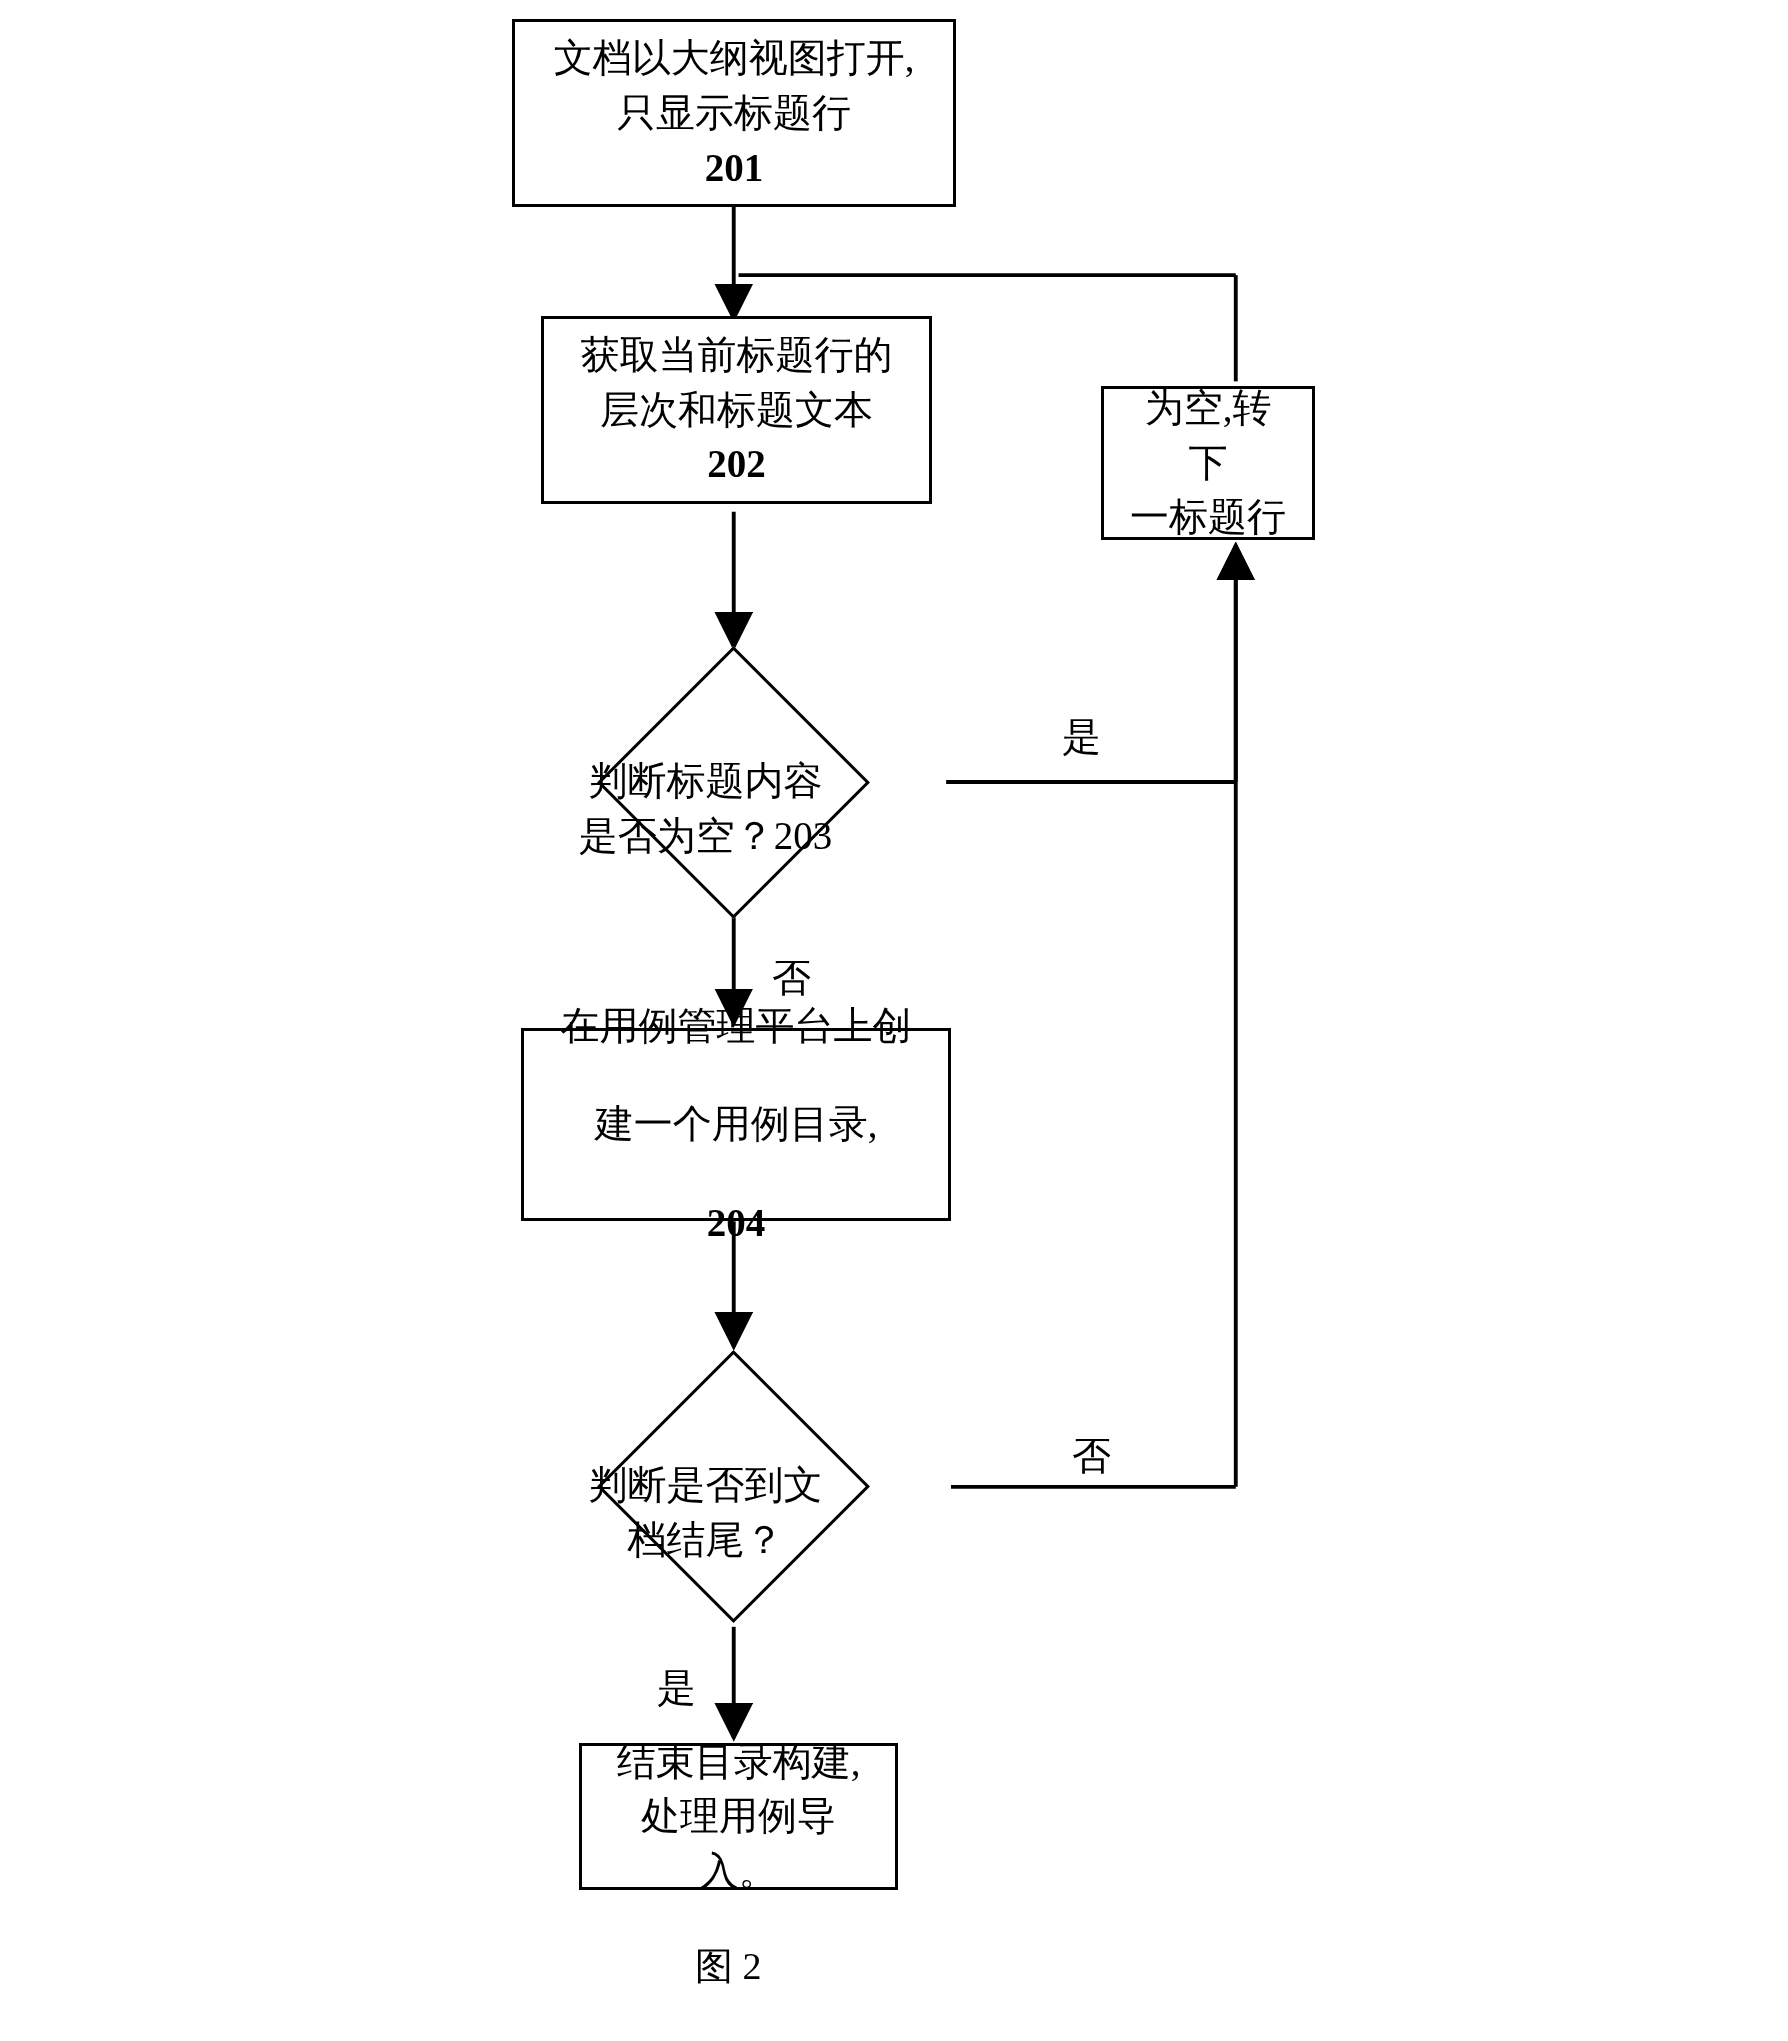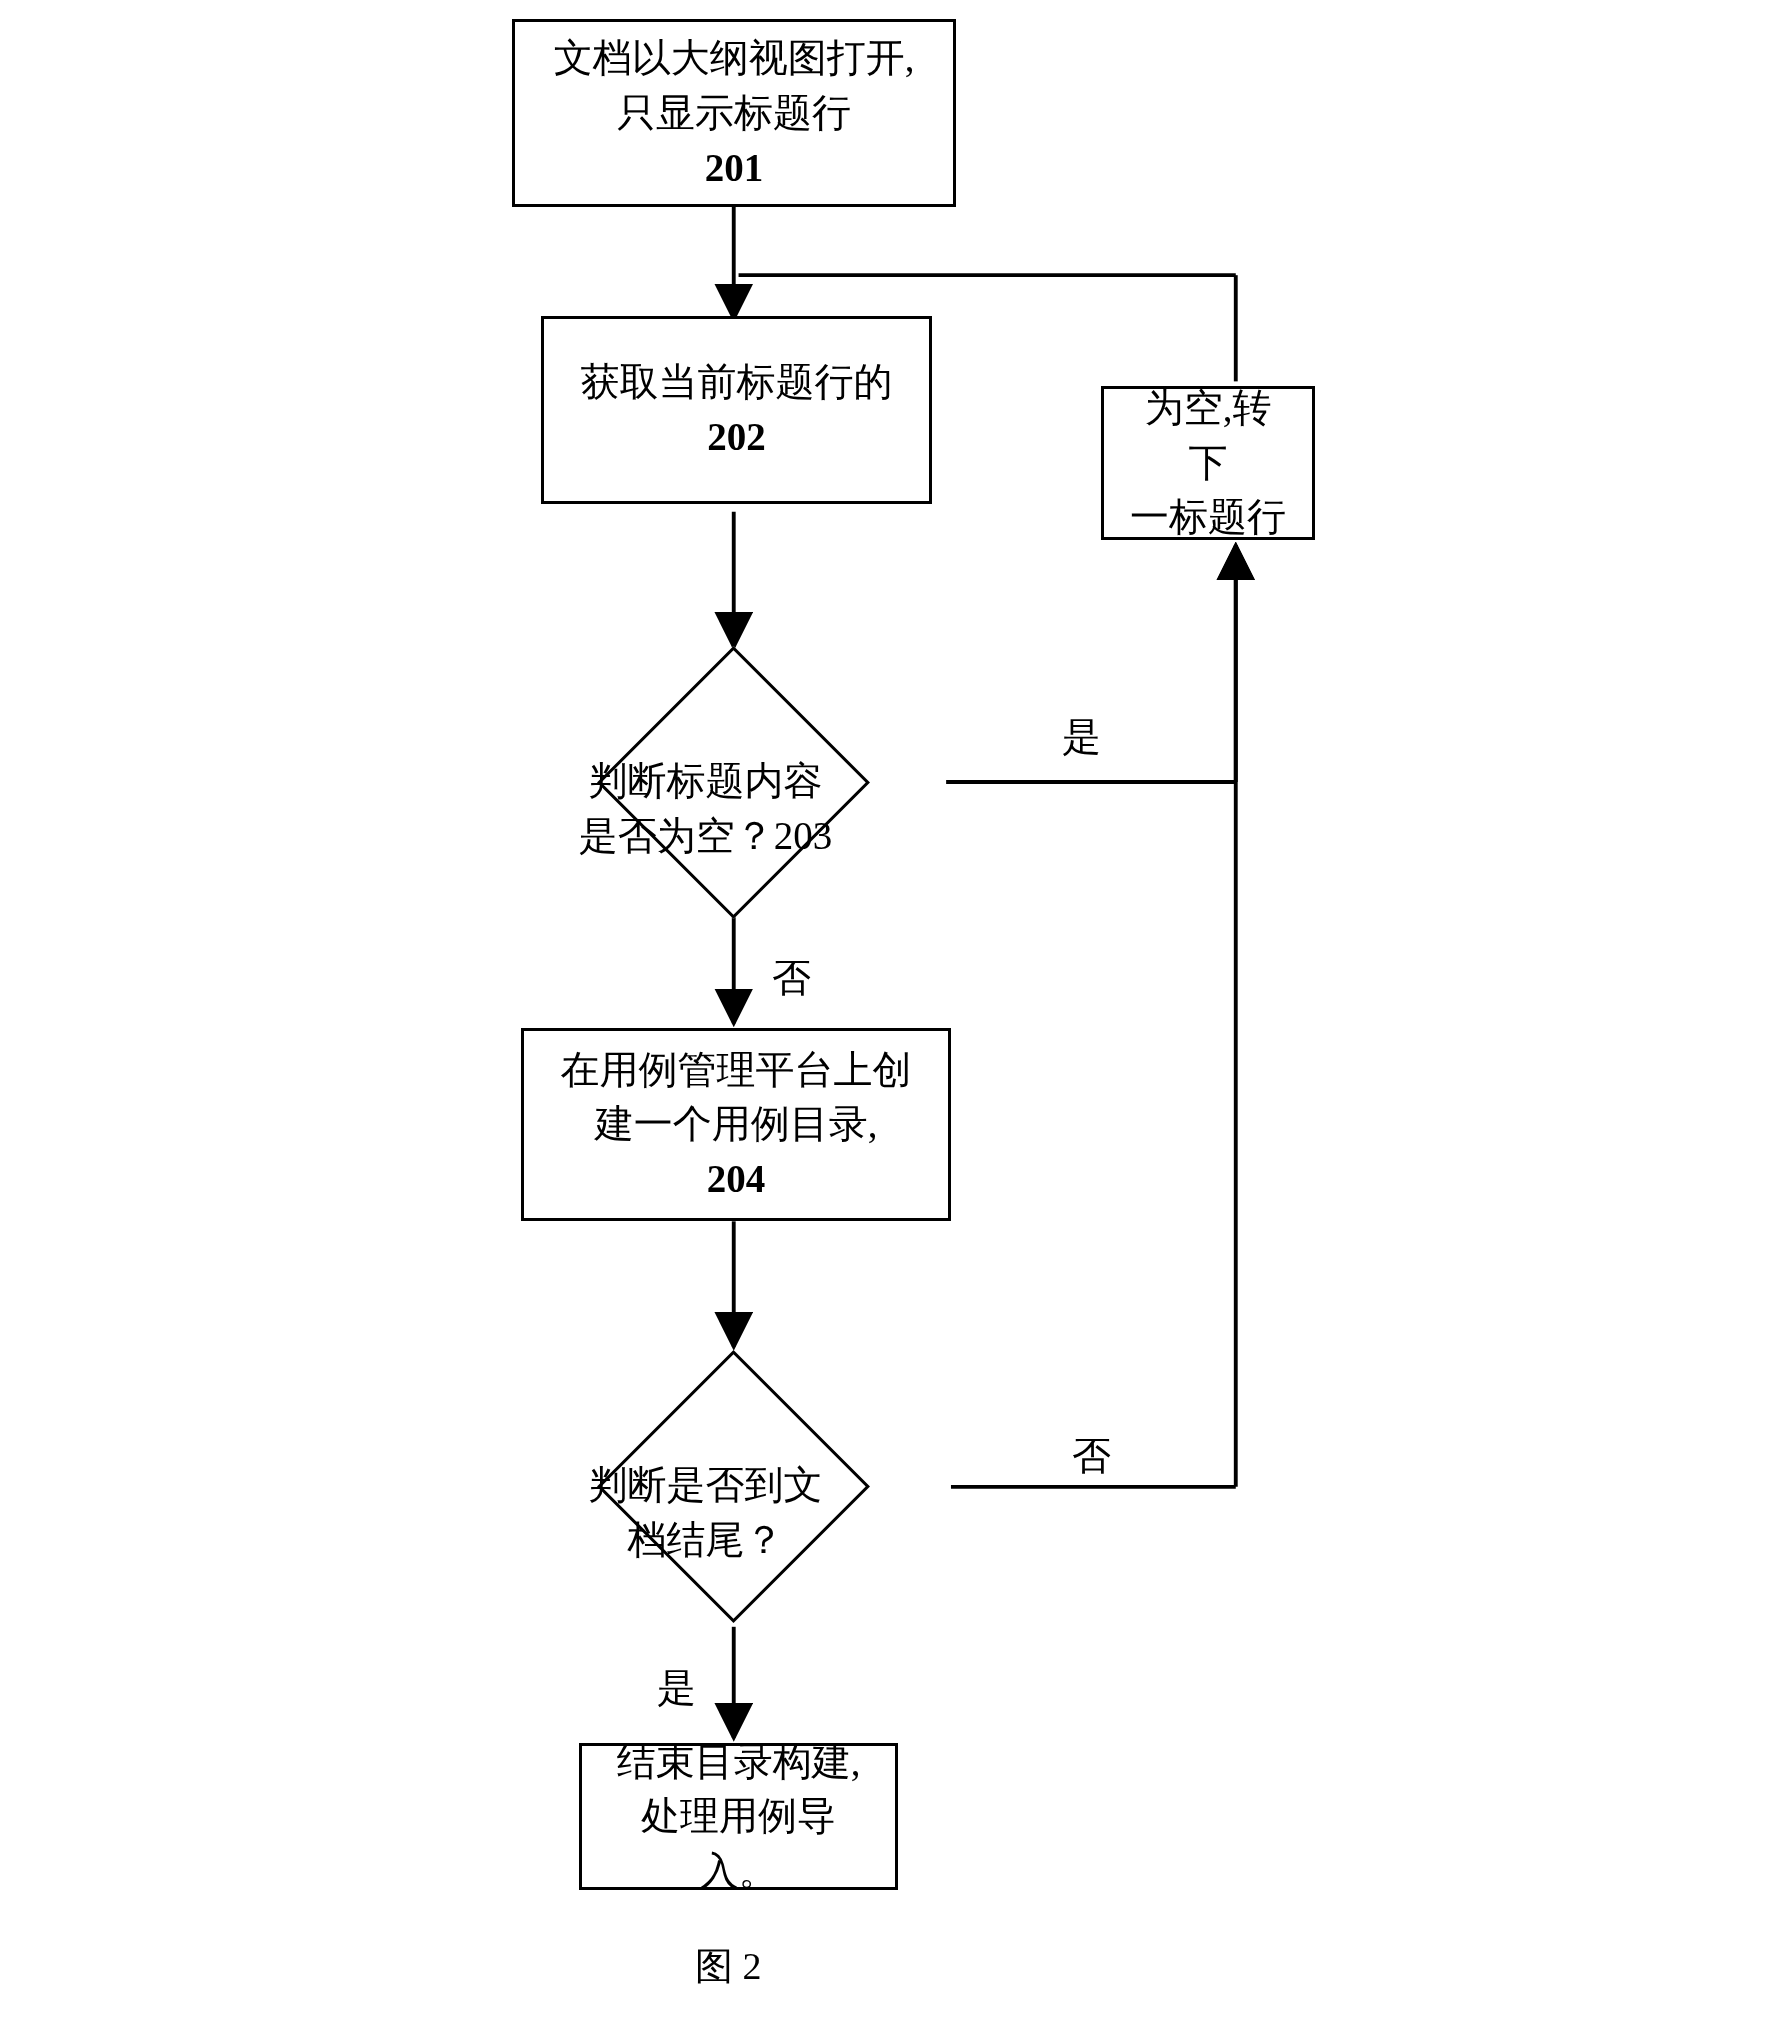--- a/index.html
+++ b/index.html
@@ -88,39 +88,40 @@
 </svg>
 
 <div class="box" style="left:512px; top:19.3px; width:444px; height:188px;">
   <div>文档以大纲视图打开,</div>
   <div>只显示标题行</div>
   <div style="font-weight:bold; font-family:serif;">201</div>
 </div>
 
 <div class="box" style="left:541px; top:316px; width:391px; height:188px;">
   <div>获取当前标题行的</div>
+  <div>层次和标题文本</div>
   <div style="font-weight:bold; font-family:serif;">202</div>
 </div>
 
 <div class="box" style="left:1101px; top:386px; width:214px; height:154px;">
   <div>为空,转下</div>
   <div>一标题行</div>
 </div>
 
 <div class="diamond" style="left:637px; top:686px; width:193px; height:193px;">
   <div class="diamond-content" style="left:-39px; top:77px;">
     <span>判断标题内容是否为空？203</span>
   </div>
 </div>
 
 <div class="label" style="left:1062px; top:710px;">是</div>
 
 <div class="label" style="left:772px; top:951px;">否</div>
 
-<div class="box" style="left:521px; top:1028px; width:430px; height:193px;">
+<div class="box" style="left:521px; top:1028px; width:430px; height:193px;gap:44px;">
   <div>在用例管理平台上创</div>
   <div>建一个用例目录,</div>
   <div style="font-weight:bold; font-family:serif;">204</div>
 </div>
 
 <div class="diamond" style="left:637px; top:1390px; width:193px; height:193px;">
   <div class="diamond-content" style="left:-39px; top:77px;">
     <span>判断是否到文档结尾？</span>
   </div>
 </div>

